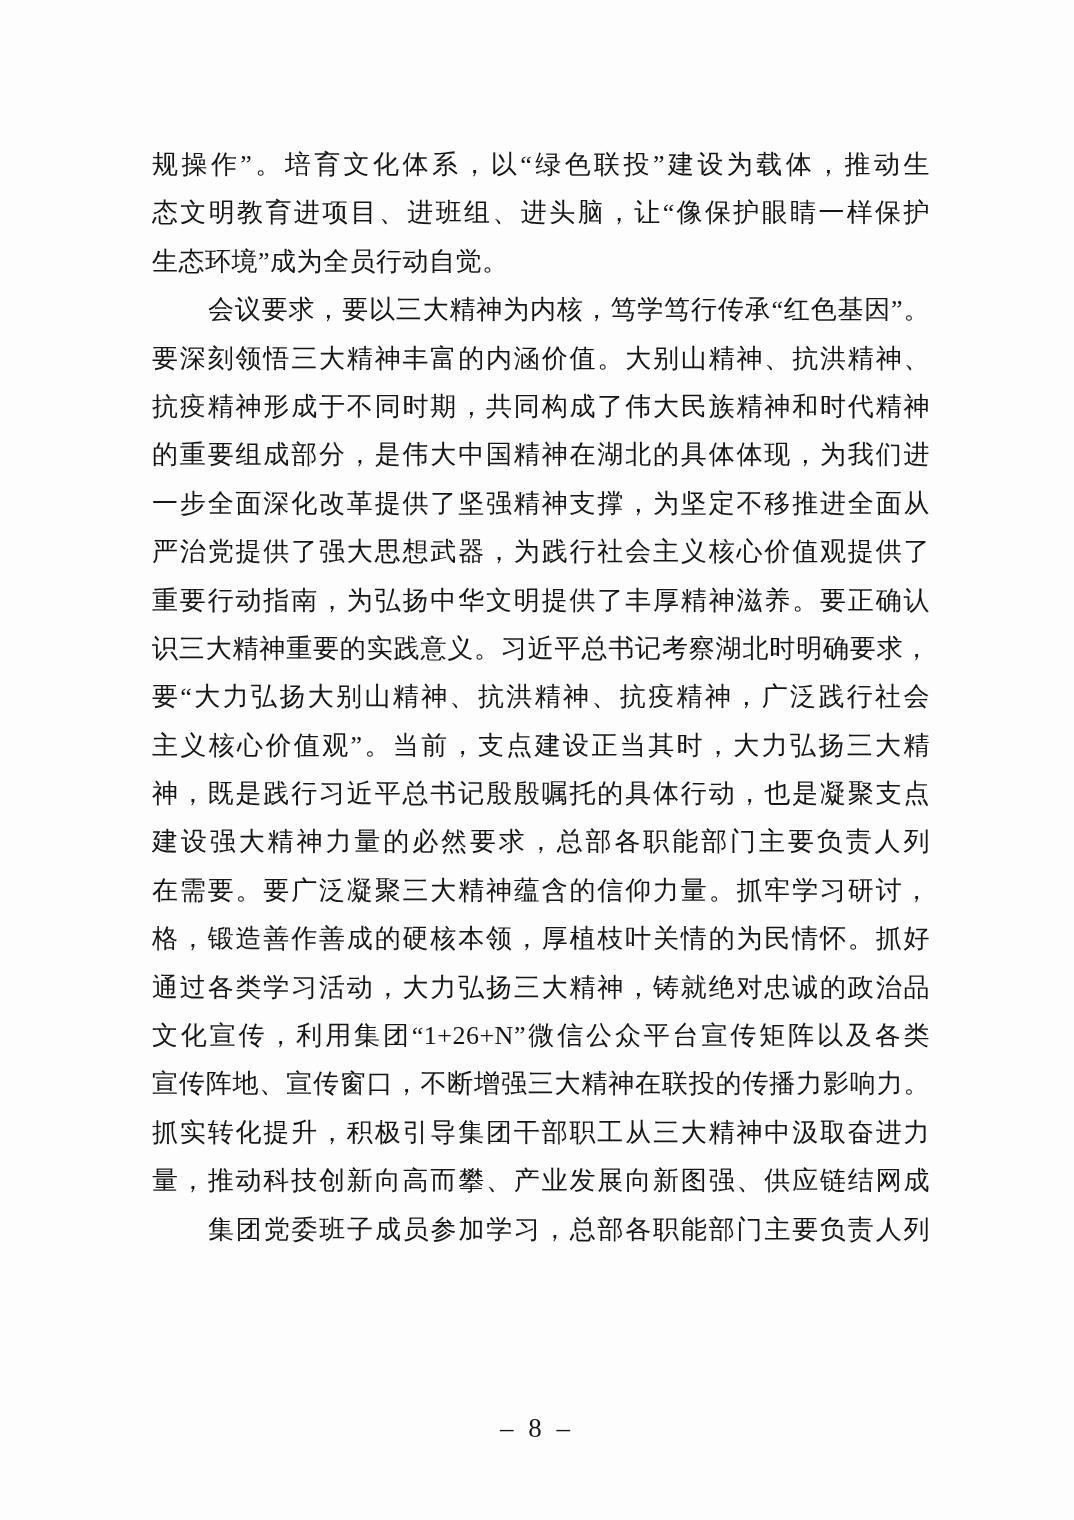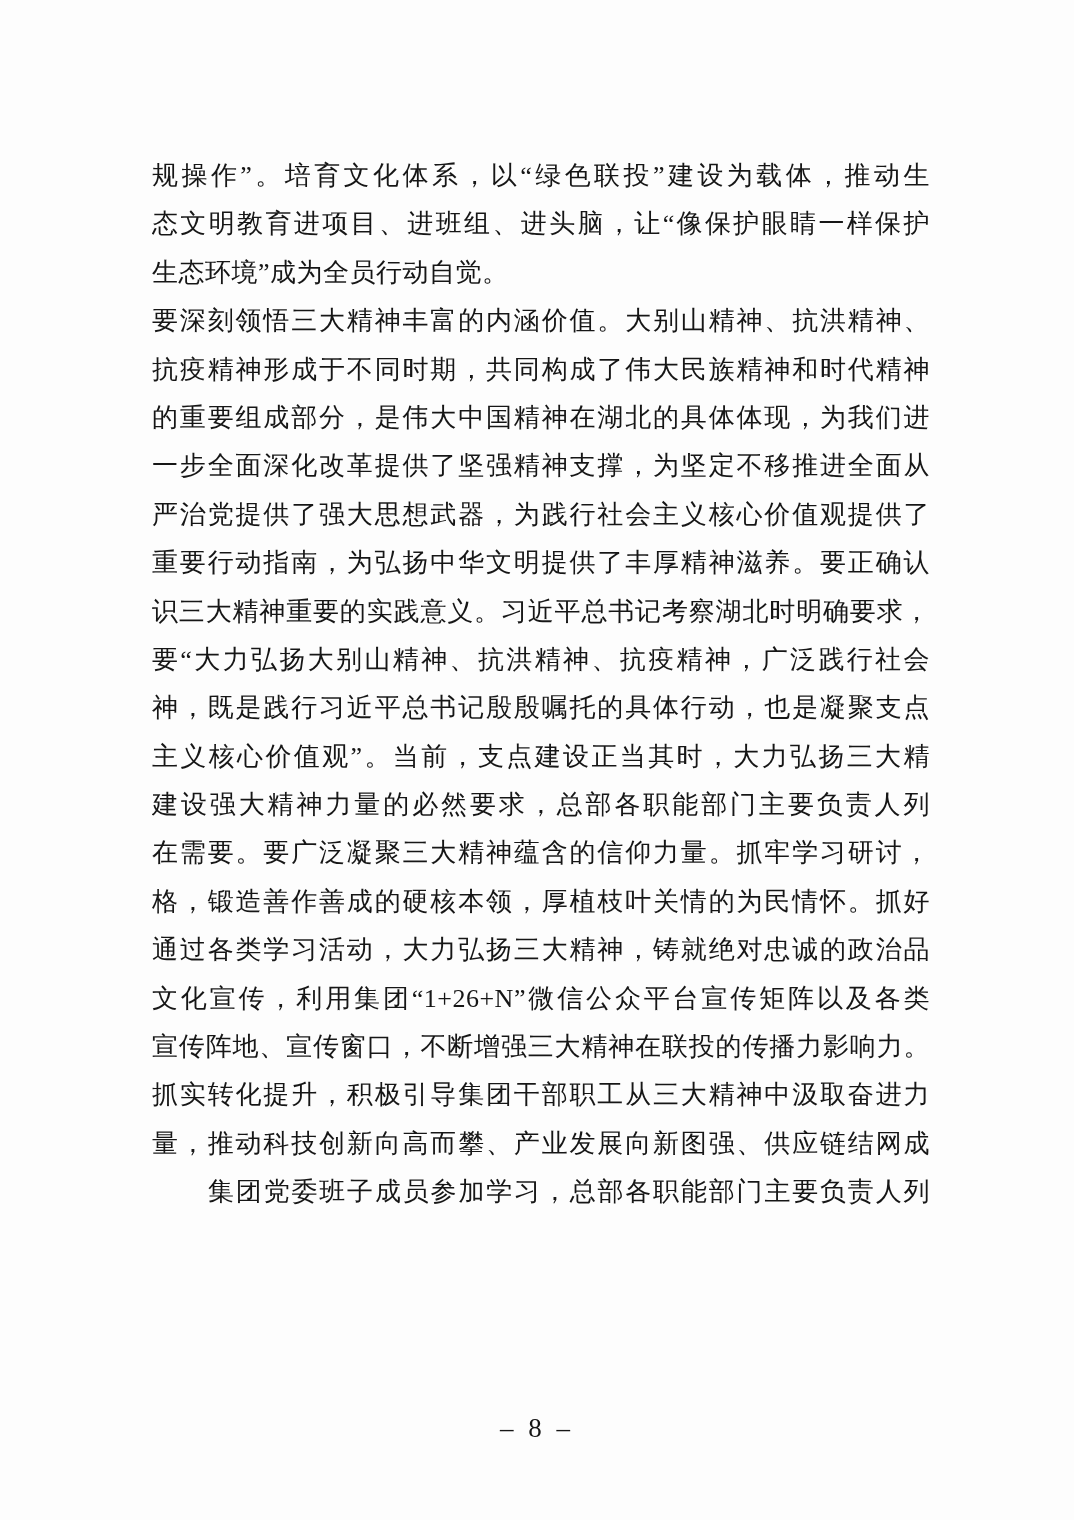--- a/index.html
+++ b/index.html
@@ -12,21 +12,21 @@
     width: 1074px;
     height: 1520px;
     background: #fdfdfd;
     font-family: "Liberation Serif", "DejaVu Serif", serif;
     color: #161616;
     overflow: hidden;
   }
   .text-block {
     position: absolute;
     left: 152px;
-    top: 152px;
+    top: 141px;
     width: 778px;
   }
   .line {
     font-size: 26px;
     height: 48.4px;
     line-height: 48.4px;
     text-align: justify;
     text-align-last: justify;
     overflow: hidden;
     letter-spacing: 0.5px;
@@ -52,30 +52,31 @@
   }
 </style>
 </head>
 <body>
 
 <div class="page">
   <div class="text-block">
     <div class="line">规操作”。培育文化体系，以“绿色联投”建设为载体，推动生</div>
     <div class="line">态文明教育进项目、进班组、进头脑，让“像保护眼睛一样保护</div>
     <div class="line para-end">生态环境”成为全员行动自觉。</div>
+    <div class="line indent">会议要求，要以三大精神为内核，笃学笃行传承“红色基因”。</div>
     <div class="line">要深刻领悟三大精神丰富的内涵价值。大别山精神、抗洪精神、</div>
     <div class="line">抗疫精神形成于不同时期，共同构成了伟大民族精神和时代精神</div>
     <div class="line">的重要组成部分，是伟大中国精神在湖北的具体体现，为我们进</div>
     <div class="line">一步全面深化改革提供了坚强精神支撑，为坚定不移推进全面从</div>
     <div class="line">严治党提供了强大思想武器，为践行社会主义核心价值观提供了</div>
     <div class="line">重要行动指南，为弘扬中华文明提供了丰厚精神滋养。要正确认</div>
     <div class="line">识三大精神重要的实践意义。习近平总书记考察湖北时明确要求，</div>
     <div class="line">要“大力弘扬大别山精神、抗洪精神、抗疫精神，广泛践行社会</div>
+    <div class="line">主义核心价值观”。当前，支点建设正当其时，大力弘扬三大精</div>
     <div class="line">神，既是践行习近平总书记殷殷嘱托的具体行动，也是凝聚支点</div>
-    <div class="line">主义核心价值观”。当前，支点建设正当其时，大力弘扬三大精</div>
     <div class="line">建设强大精神力量的必然要求，总部各职能部门主要负责人列</div>
     <div class="line">在需要。要广泛凝聚三大精神蕴含的信仰力量。抓牢学习研讨，</div>
     <div class="line">格，锻造善作善成的硬核本领，厚植枝叶关情的为民情怀。抓好</div>
     <div class="line">通过各类学习活动，大力弘扬三大精神，铸就绝对忠诚的政治品</div>
     <div class="line">文化宣传，利用集团“1+26+N”微信公众平台宣传矩阵以及各类</div>
     <div class="line">宣传阵地、宣传窗口，不断增强三大精神在联投的传播力影响力。</div>
     <div class="line">抓实转化提升，积极引导集团干部职工从三大精神中汲取奋进力</div>
     <div class="line">量，推动科技创新向高而攀、产业发展向新图强、供应链结网成</div>
     <div class="line indent">集团党委班子成员参加学习，总部各职能部门主要负责人列</div>
   </div>

